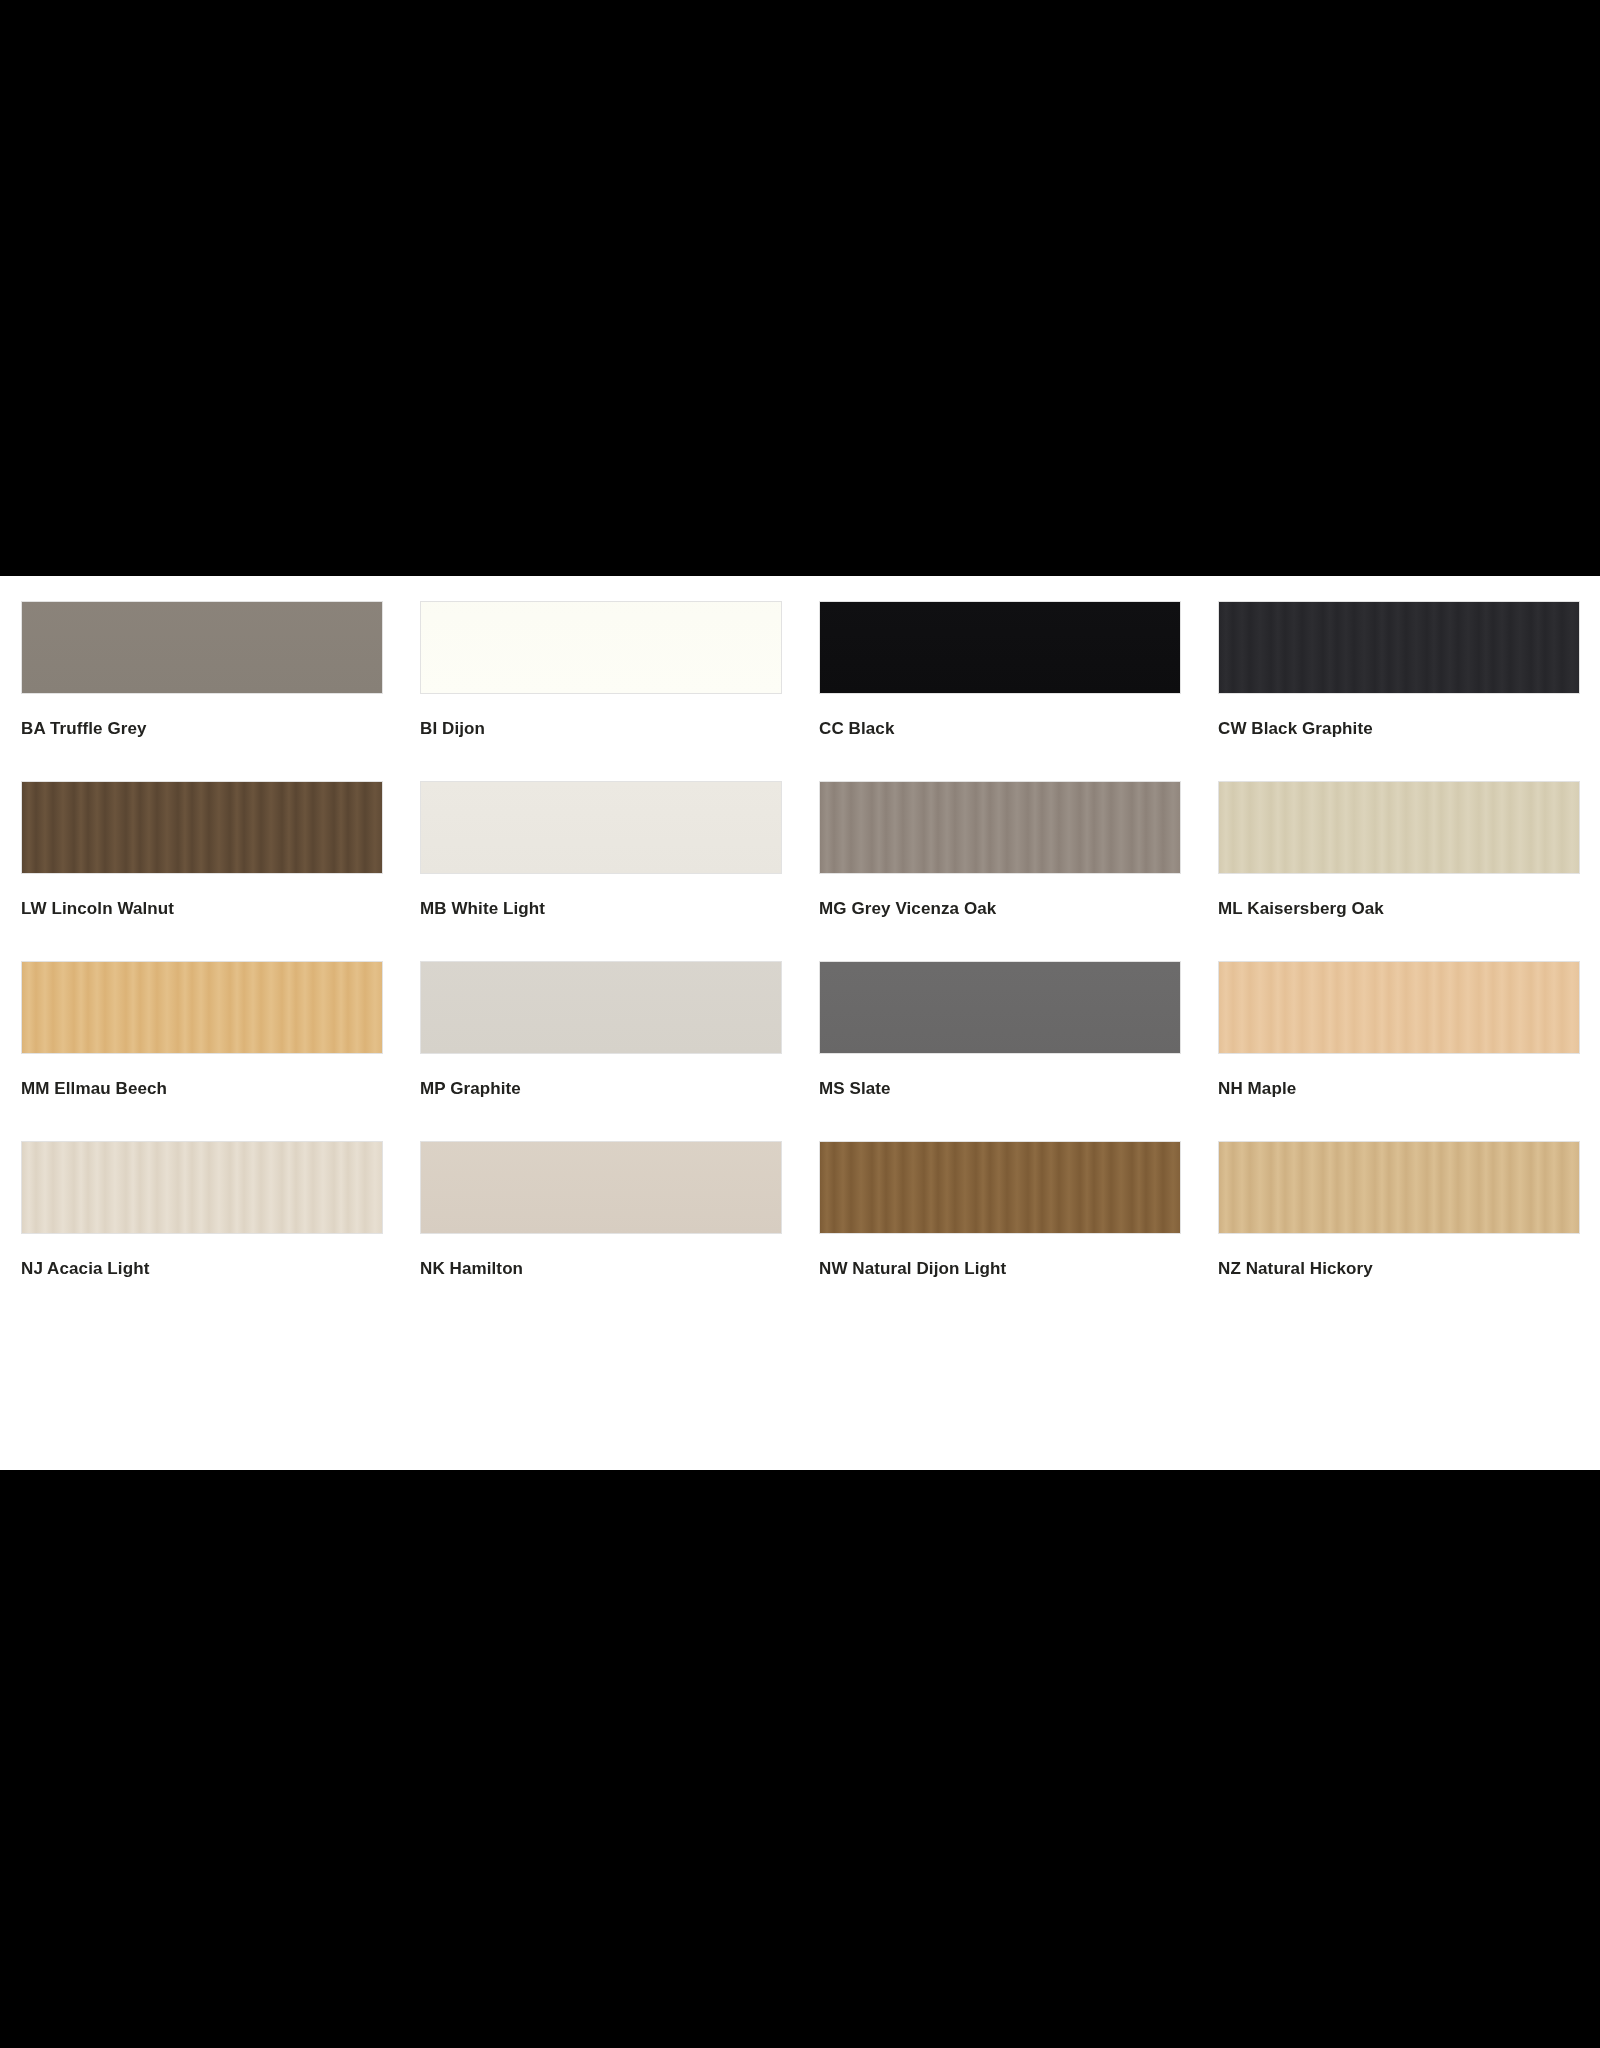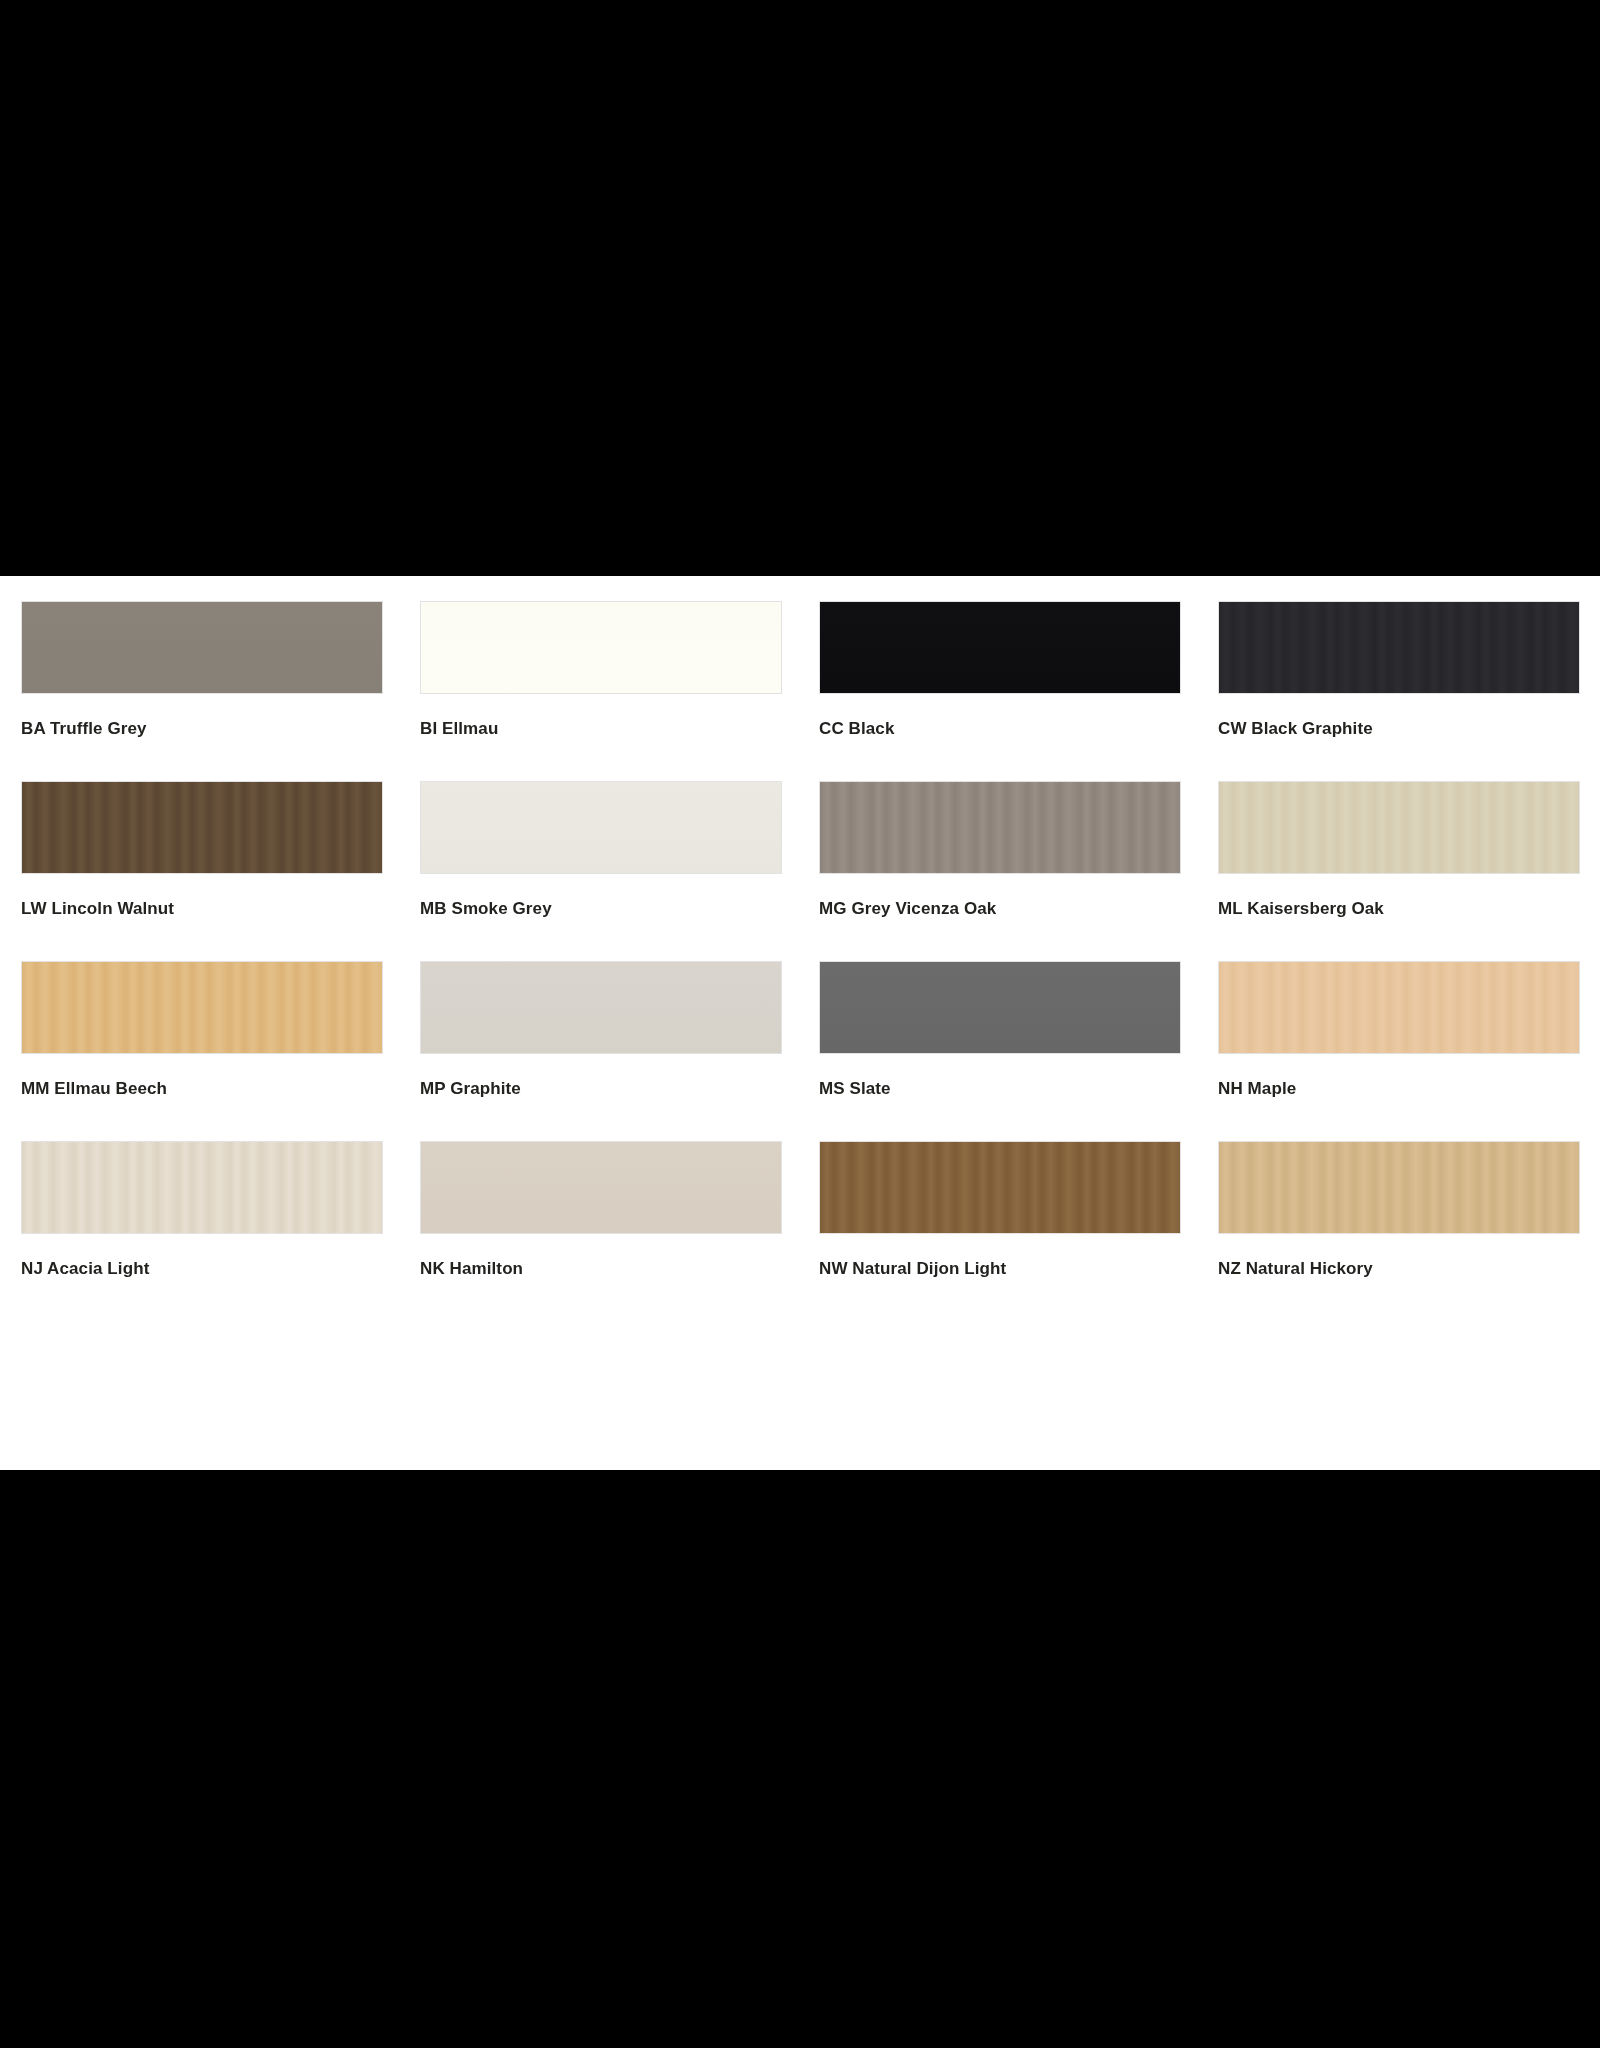--- a/index.html
+++ b/index.html
@@ -94,21 +94,21 @@
         <div class="swatch-cell">
           <div class="swatch-chip" style="background-color: rgb(135, 128, 119);">
             <div class="grain" style="background: linear-gradient(rgb(141, 133, 124) 0%, rgb(135, 128, 119) 100%); opacity: 0.6;"></div>
           </div>
           <div class="swatch-label">BA Truffle Grey</div>
         </div>
         <div class="swatch-cell">
           <div class="swatch-chip" style="background-color: rgb(253, 253, 246);">
             <div class="grain" style="background: linear-gradient(rgb(251, 251, 242) 0%, rgb(253, 253, 246) 100%); opacity: 0.6;"></div>
           </div>
-          <div class="swatch-label">BI Ellmau</div>
+          <div class="swatch-label">BI Dijon</div>
         </div>
         <div class="swatch-cell">
           <div class="swatch-chip" style="background-color: rgb(13, 13, 15);">
             <div class="grain" style="background: linear-gradient(rgb(18, 18, 20) 0%, rgb(13, 13, 15) 100%); opacity: 0.6;"></div>
           </div>
           <div class="swatch-label">CC Black</div>
         </div>
         <div class="swatch-cell">
           <div class="swatch-chip" style="background-color: rgb(38, 38, 42);">
             <div class="grain" style="background: repeating-linear-gradient(90deg, rgb(38, 38, 42) 0px, rgb(46, 46, 50) 7px, rgb(38, 38, 42) 14px, rgb(46, 46, 50) 23px, rgb(38, 38, 42) 31px, rgb(46, 46, 50) 41px, rgb(38, 38, 42) 52px); opacity: 0.85;"></div>
@@ -118,21 +118,21 @@
         <div class="swatch-cell">
           <div class="swatch-chip" style="background-color: rgb(90, 70, 50);">
             <div class="grain" style="background: repeating-linear-gradient(90deg, rgb(90, 70, 50) 0px, rgb(109, 86, 62) 7px, rgb(90, 70, 50) 14px, rgb(109, 86, 62) 23px, rgb(90, 70, 50) 31px, rgb(109, 86, 62) 41px, rgb(90, 70, 50) 52px); opacity: 0.85;"></div>
           </div>
           <div class="swatch-label">LW Lincoln Walnut</div>
         </div>
         <div class="swatch-cell">
           <div class="swatch-chip" style="background-color: rgb(233, 230, 223);">
             <div class="grain" style="background: linear-gradient(rgb(238, 235, 228) 0%, rgb(233, 230, 223) 100%); opacity: 0.6;"></div>
           </div>
-          <div class="swatch-label">MB Smoke Grey</div>
+          <div class="swatch-label">MB White Light</div>
         </div>
         <div class="swatch-cell">
           <div class="swatch-chip" style="background-color: rgb(141, 130, 121);">
             <div class="grain" style="background: repeating-linear-gradient(90deg, rgb(141, 130, 121) 0px, rgb(155, 145, 136) 7px, rgb(141, 130, 121) 14px, rgb(155, 145, 136) 23px, rgb(141, 130, 121) 31px, rgb(155, 145, 136) 41px, rgb(141, 130, 121) 52px); opacity: 0.85;"></div>
           </div>
           <div class="swatch-label">MG Grey Vicenza Oak</div>
         </div>
         <div class="swatch-cell">
           <div class="swatch-chip" style="background-color: rgb(212, 203, 176);">
             <div class="grain" style="background: repeating-linear-gradient(90deg, rgb(212, 203, 176) 0px, rgb(221, 213, 189) 7px, rgb(212, 203, 176) 14px, rgb(221, 213, 189) 23px, rgb(212, 203, 176) 31px, rgb(221, 213, 189) 41px, rgb(212, 203, 176) 52px); opacity: 0.85;"></div>

